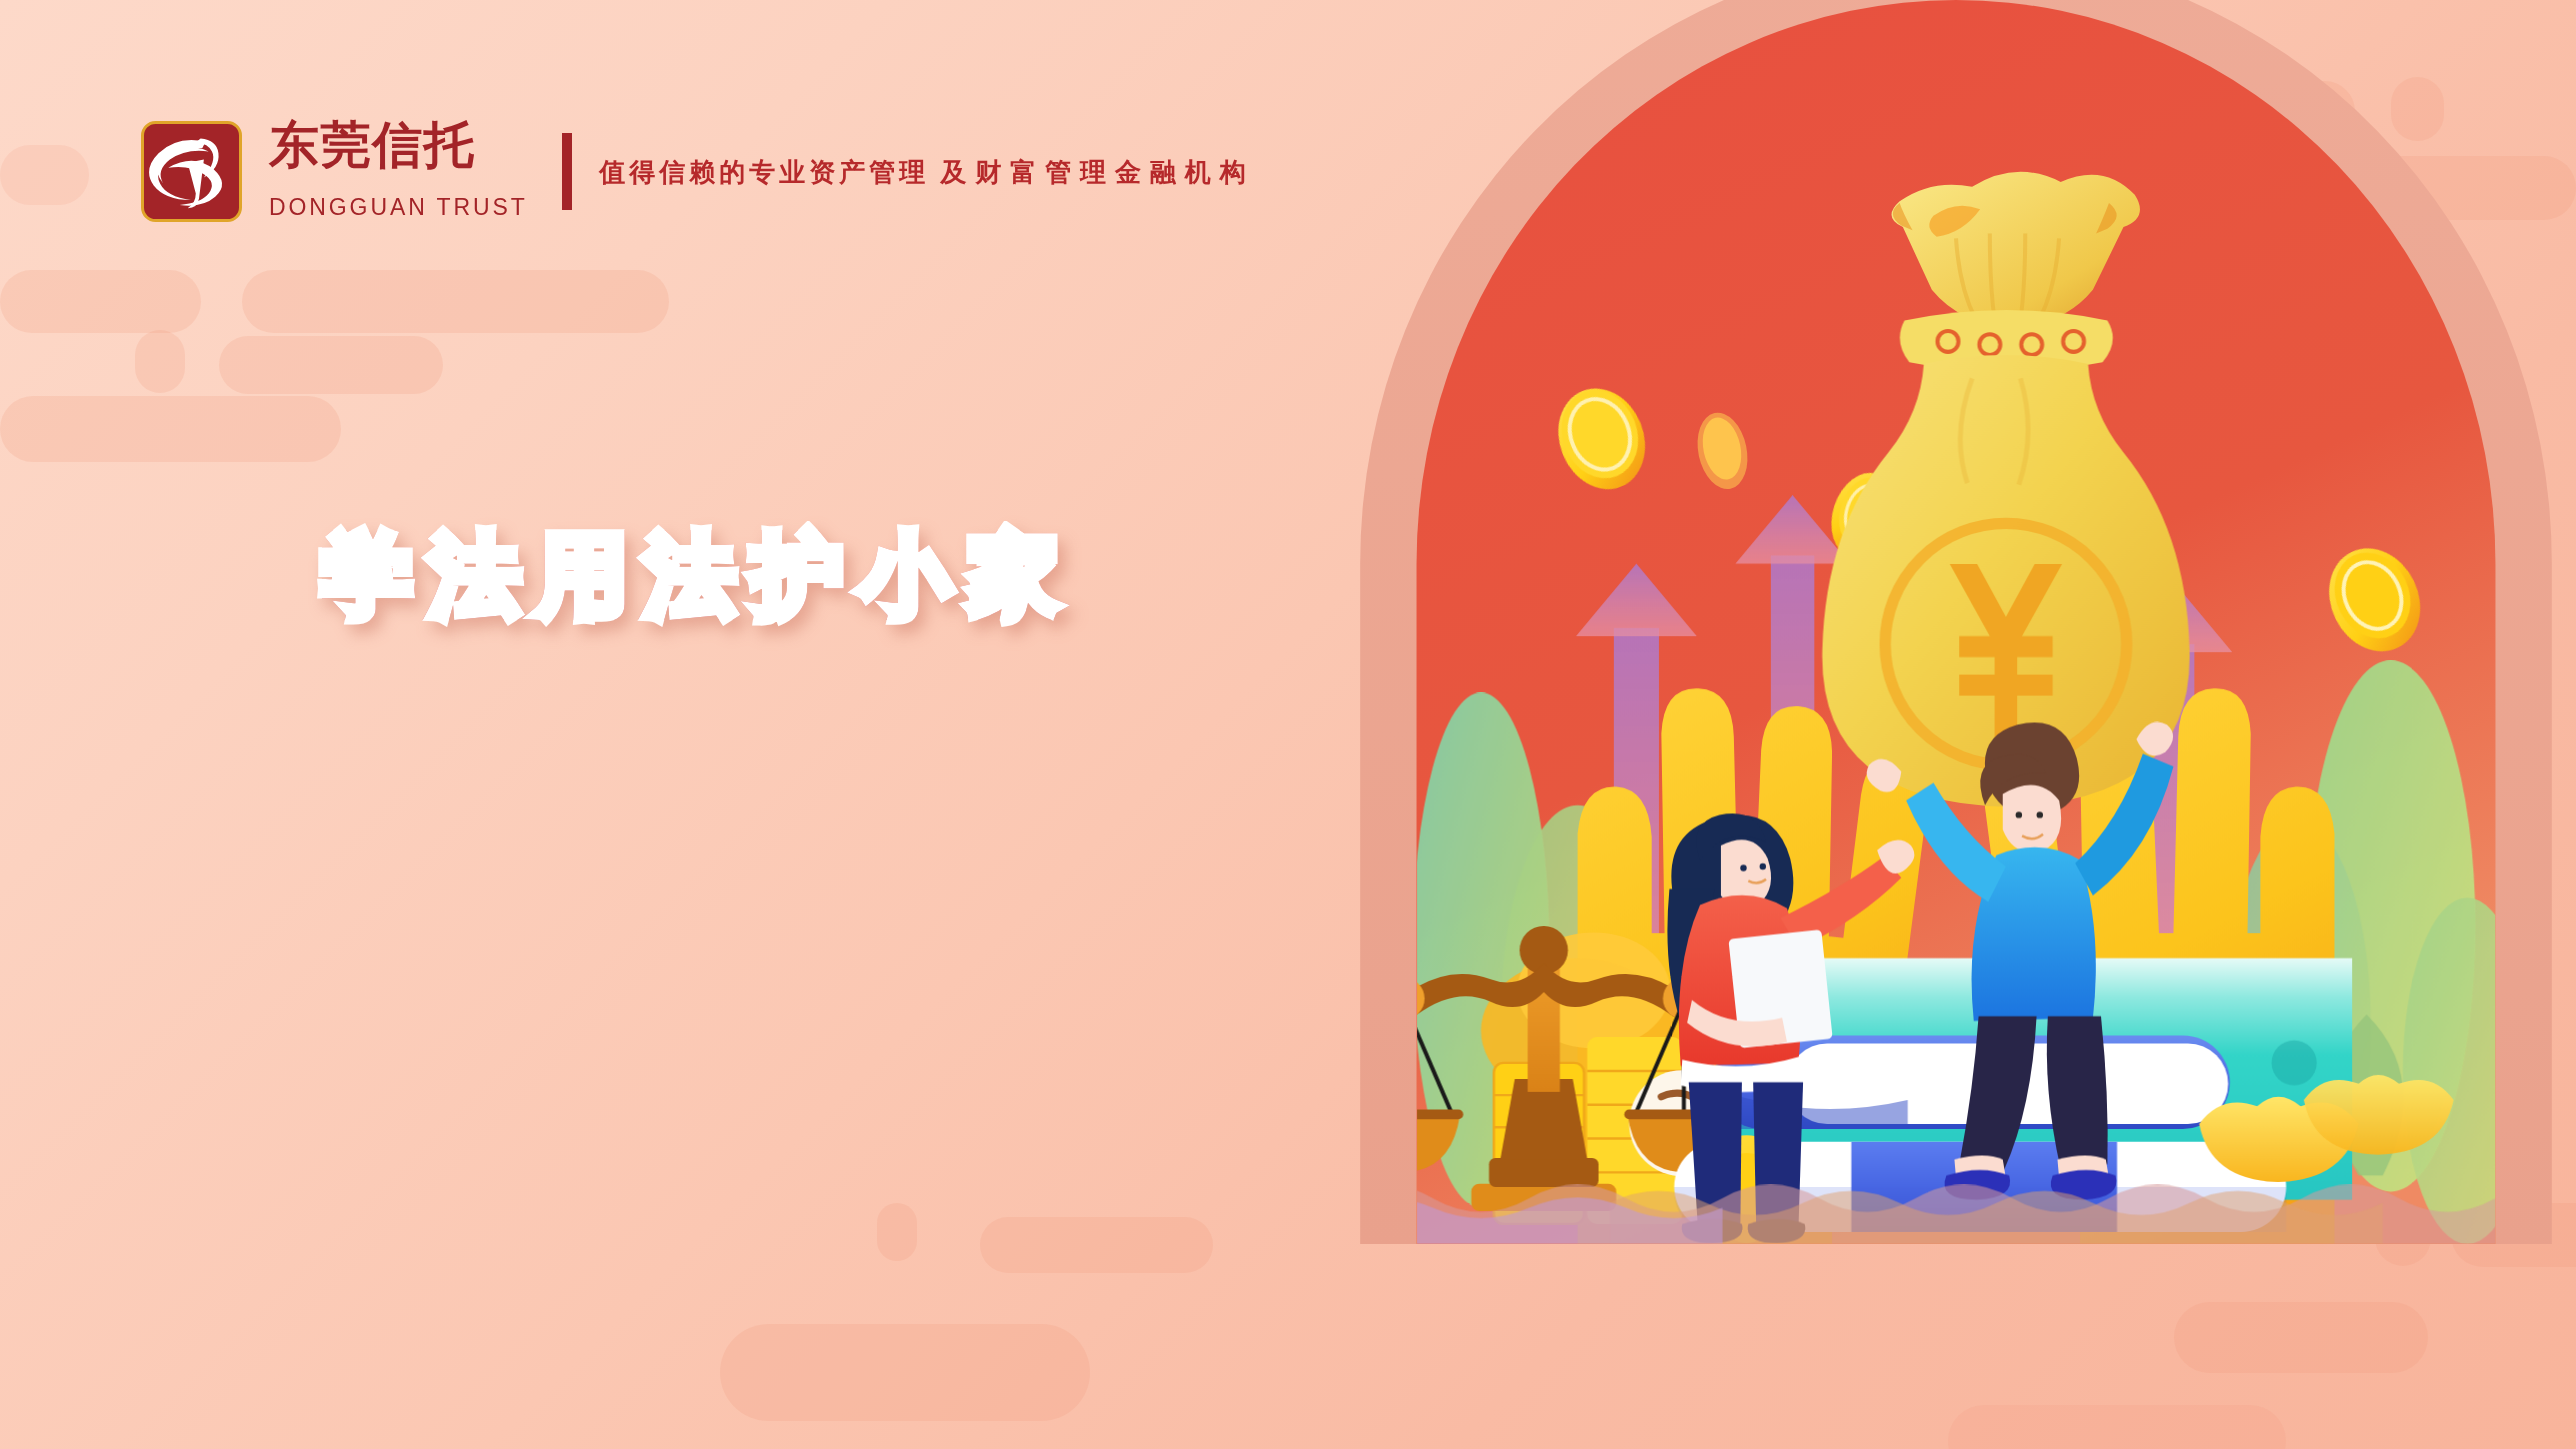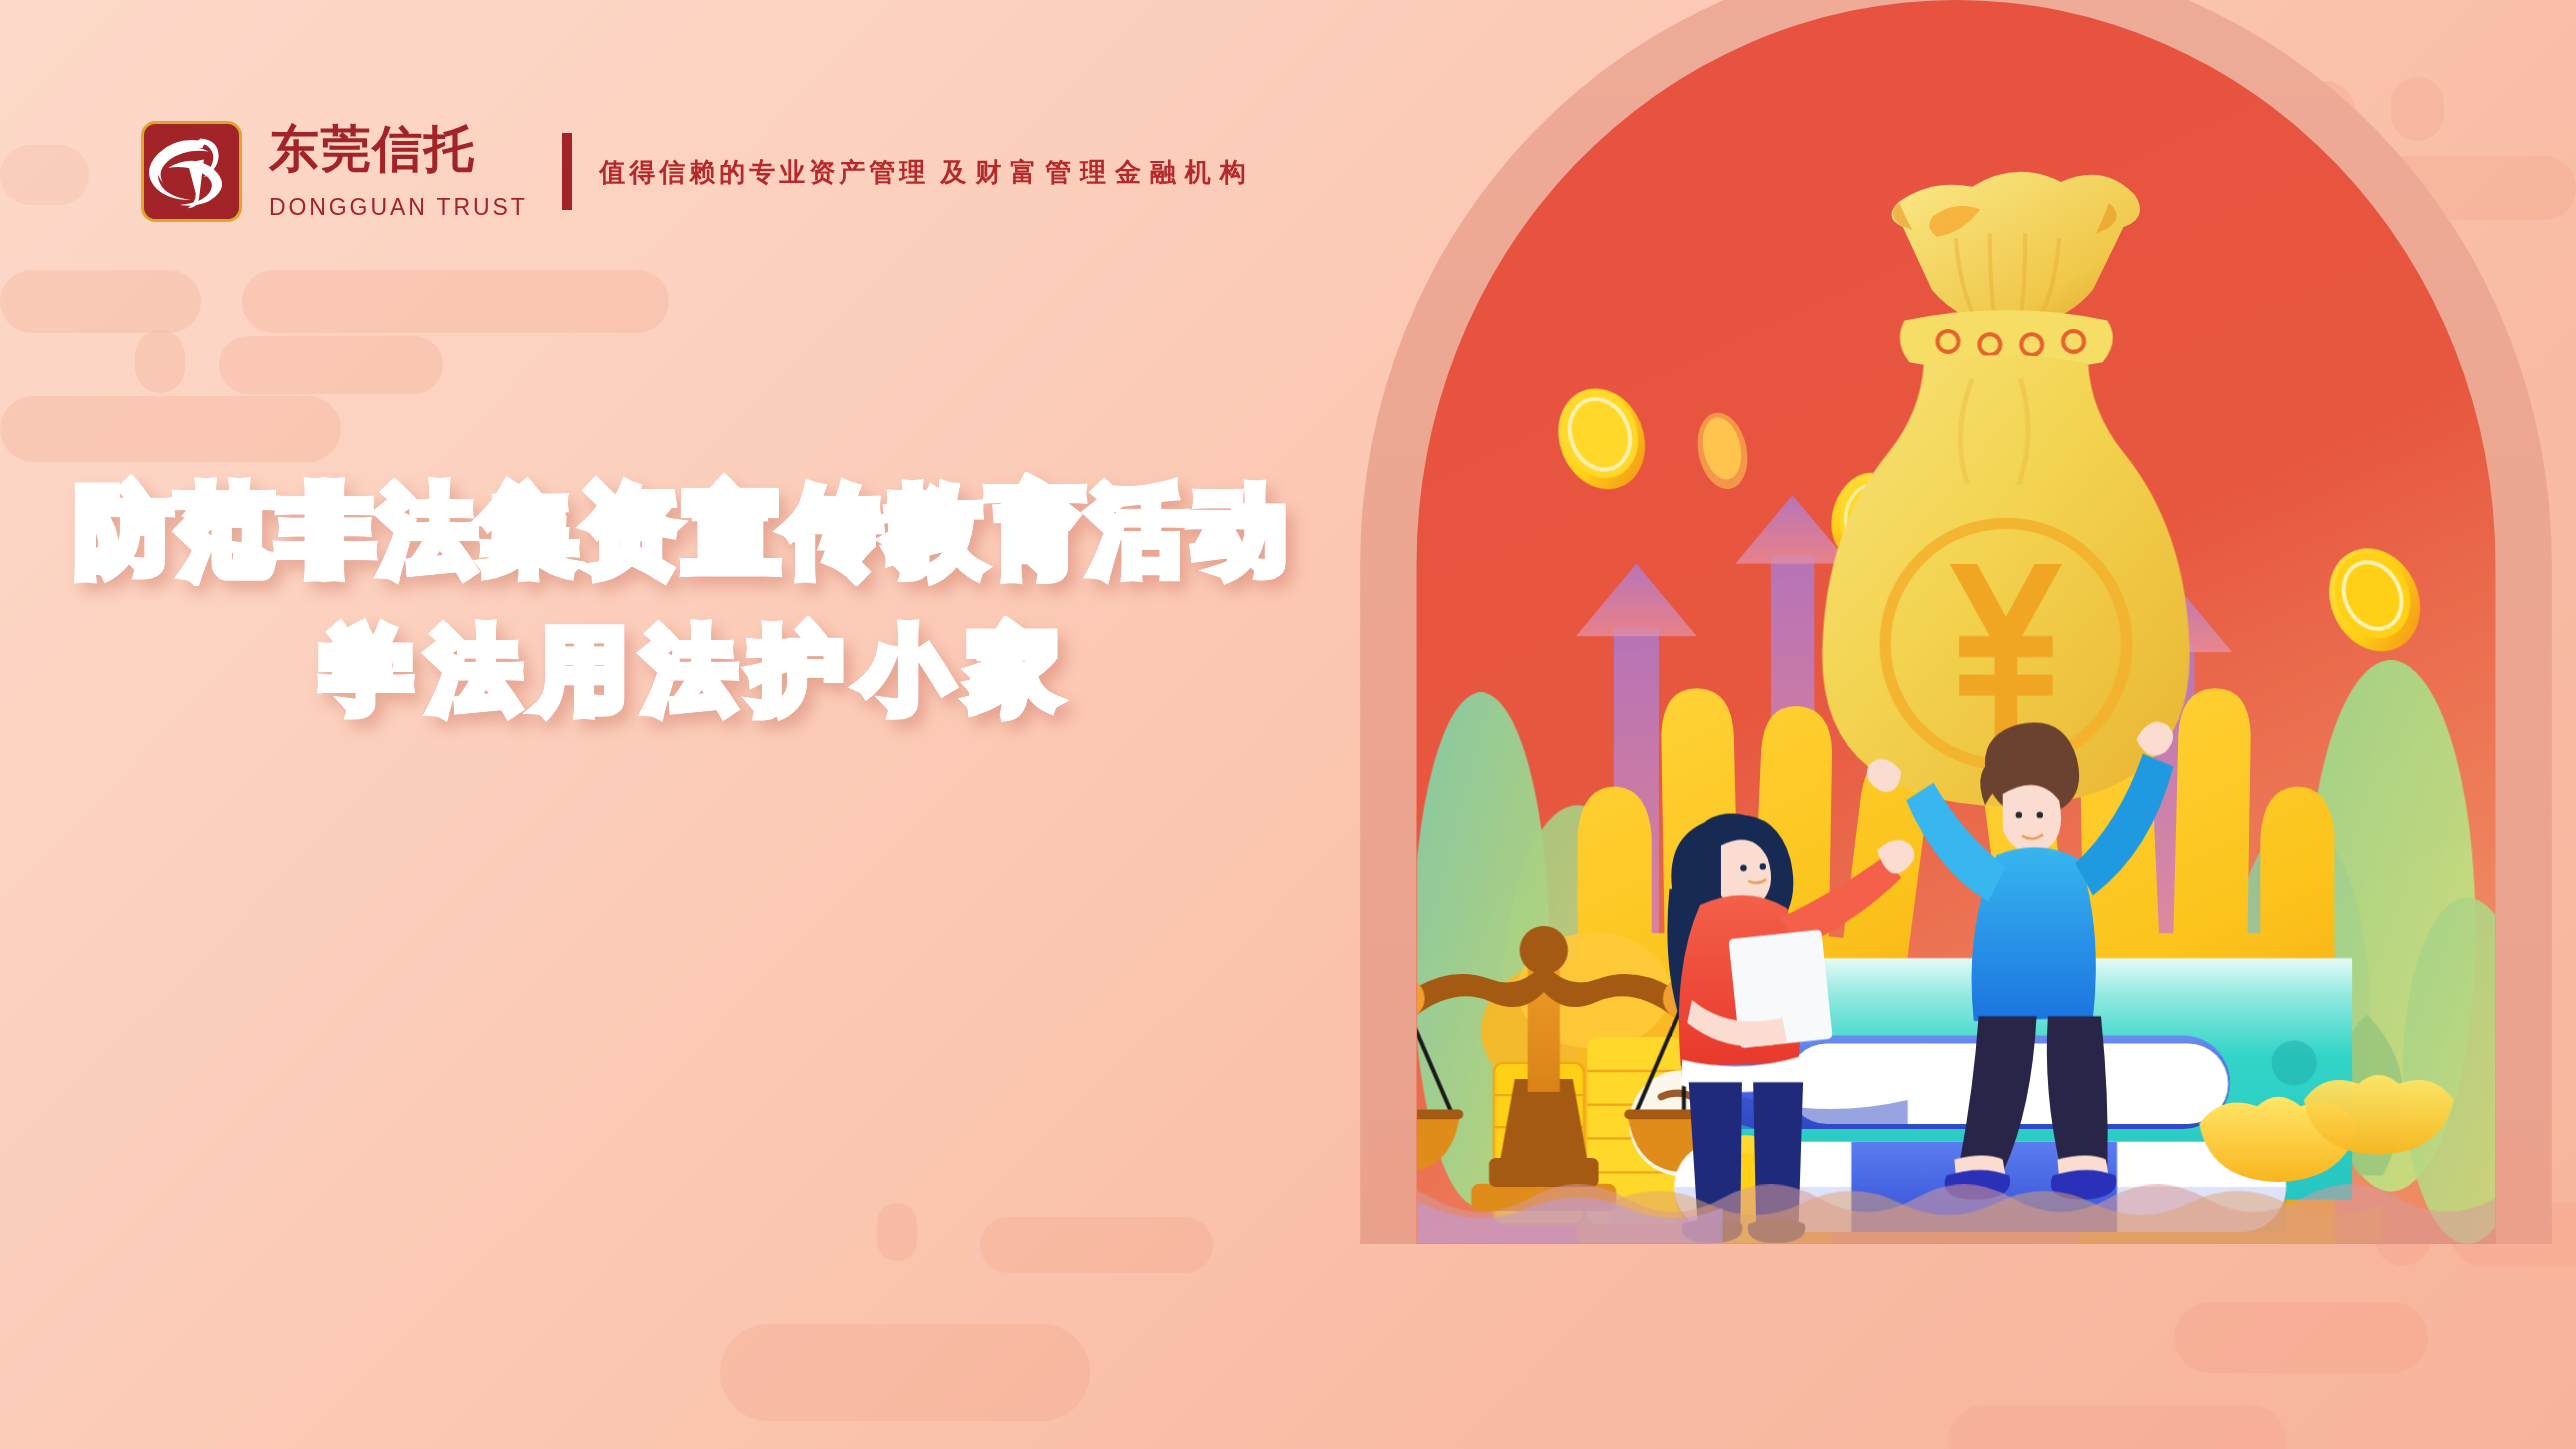--- a/index.html
+++ b/index.html
@@ -20,21 +20,21 @@
   #logo-lockup{position:absolute;left:141px;top:121px;display:flex;align-items:center;gap:0px;}
   #logo-mark{
     width:95px;height:95px;border-radius:14.5px;
     background:#a32428;border:3.2px solid #e0a52a;
     position:relative;flex:none;overflow:hidden;
   }
   #logo-mark svg{position:absolute;left:0;top:0;}
   #logo-wordmark{margin-left:27px;display:flex;flex-direction:column;justify-content:center;}
   #logo-cn{
     font-size:50px;font-weight:bold;color:#a32428;letter-spacing:1.6px;line-height:1.0;
-    font-family:Liberation Sans, sans-serif;
+    font-family:Liberation Mono, monospace;
   }
   #logo-en{
     font-size:23px;font-weight:normal;color:#a32428;letter-spacing:2.9px;
     margin-top:22px;line-height:1;
     font-family:"Liberation Sans",sans-serif;
   }
   #logo-divider{width:10.5px;height:77px;background:#a32428;margin-left:34px;flex:none;}
   #logo-tagline{margin-left:27px;display:flex;gap:11.3px;}
   .tagline-line{
     font-size:26px;font-weight:bold;color:#b6292b;letter-spacing:4px;line-height:1;
@@ -447,18 +447,17 @@
       <div id="logo-en">DONGGUAN TRUST</div>
     </div>
     <div id="logo-divider"></div>
     <div id="logo-tagline">
       <div class="tagline-line">值得信赖的专业资产管理</div>
       <div class="tagline-line wide">及财富管理金融机构</div>
     </div>
   </div>
 
   <div id="headline-block">
-    <div class="hl" id="hl1">防范非法集资宣传教育活动</div>
     <div class="hl" id="hl2">学法用法护小家</div>
   </div>
 
 </div>
 
 
 </body></html>

